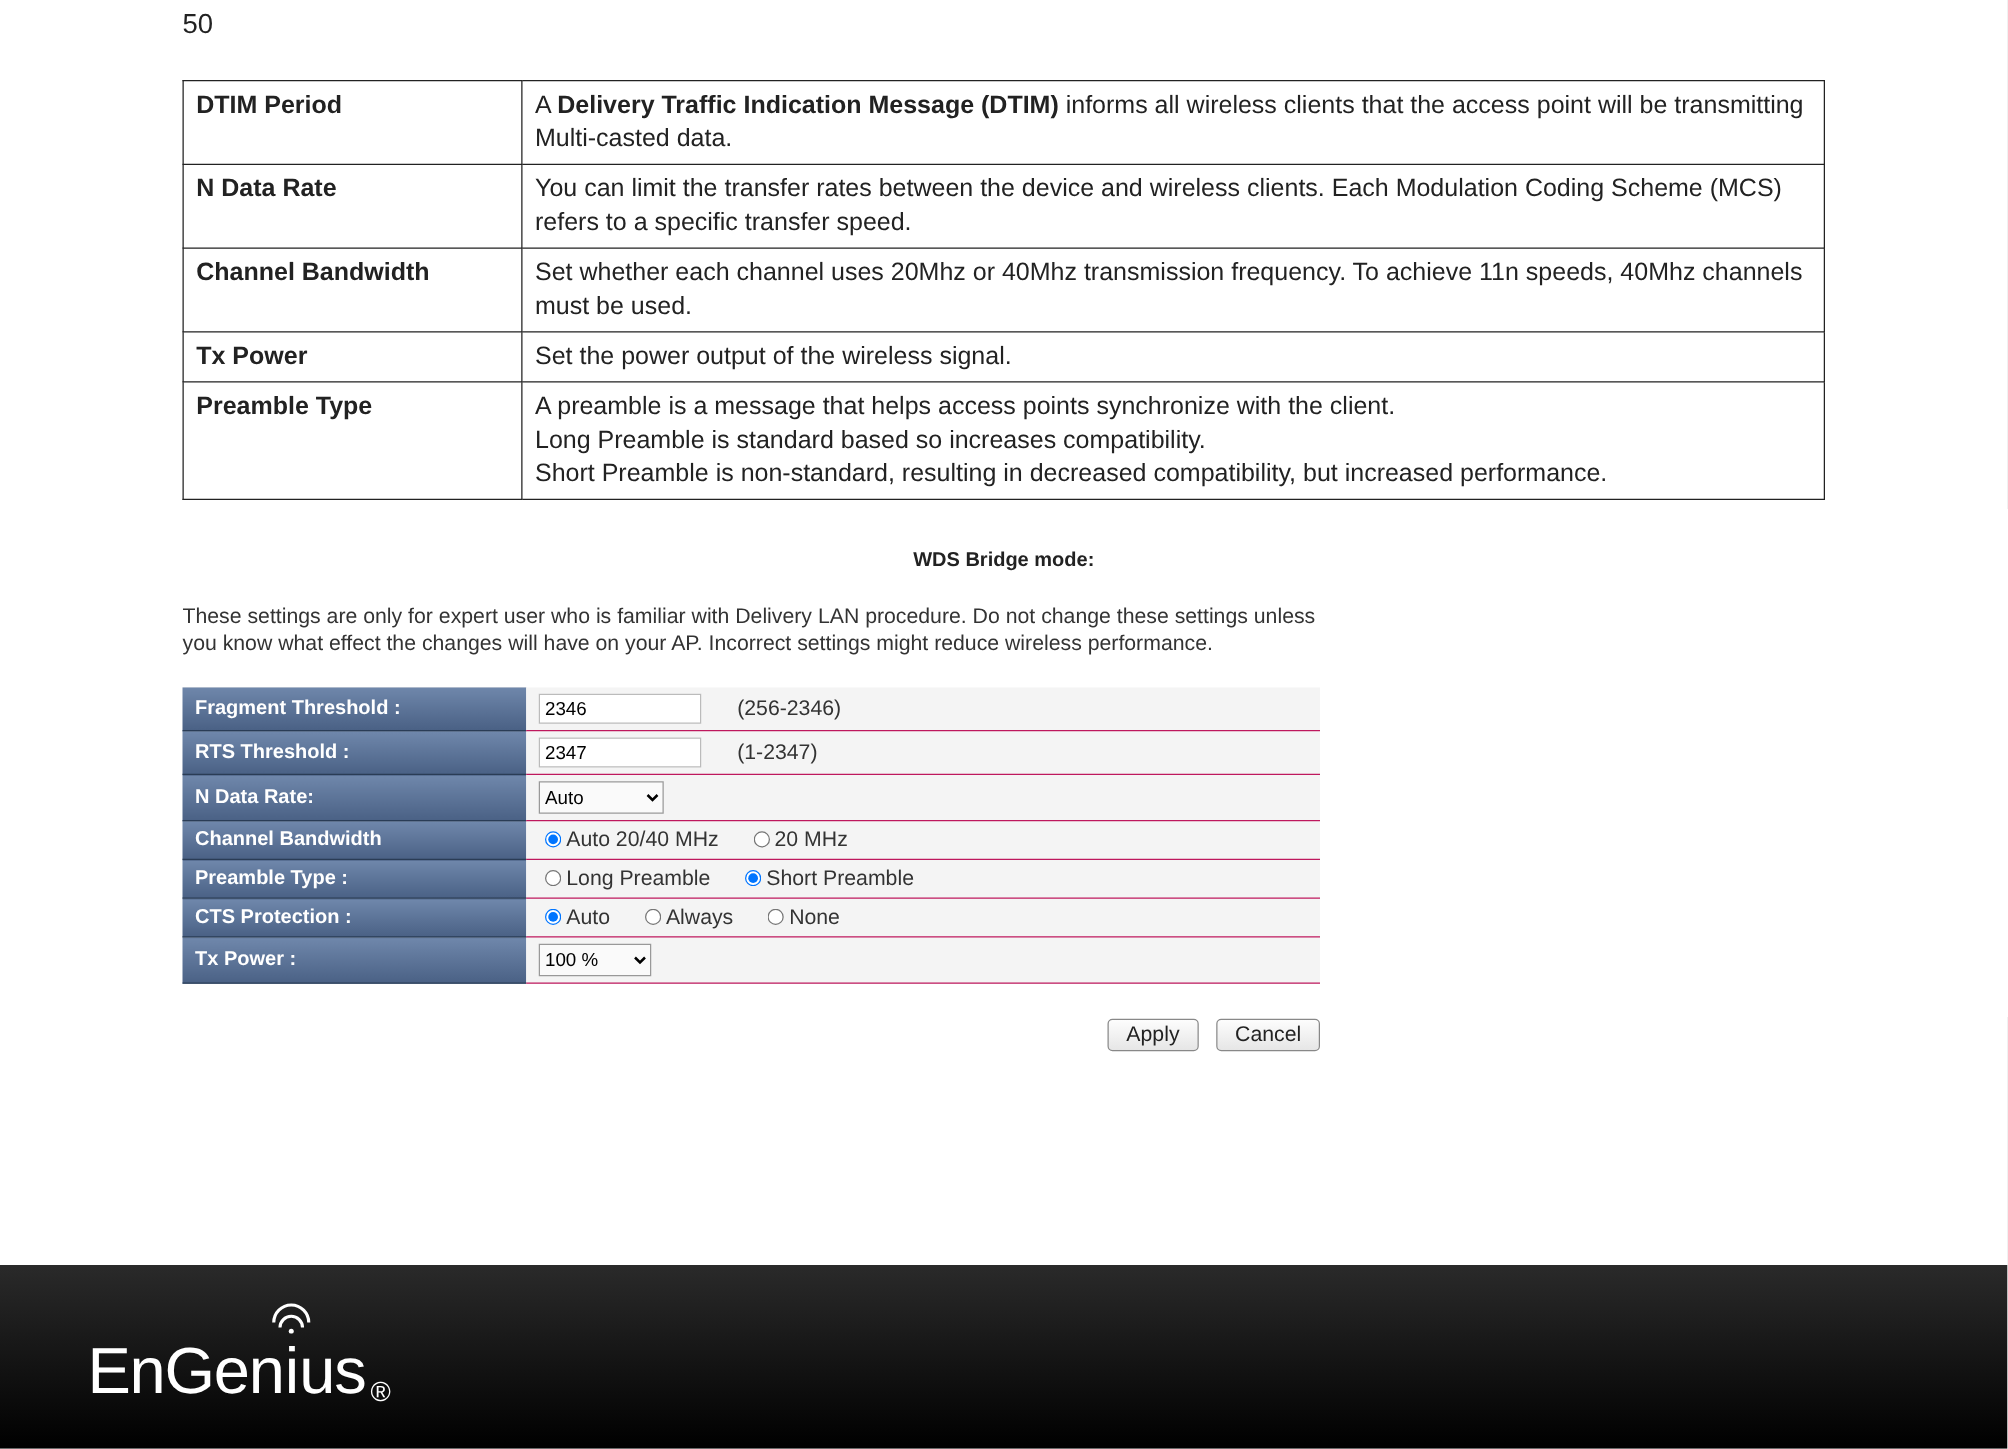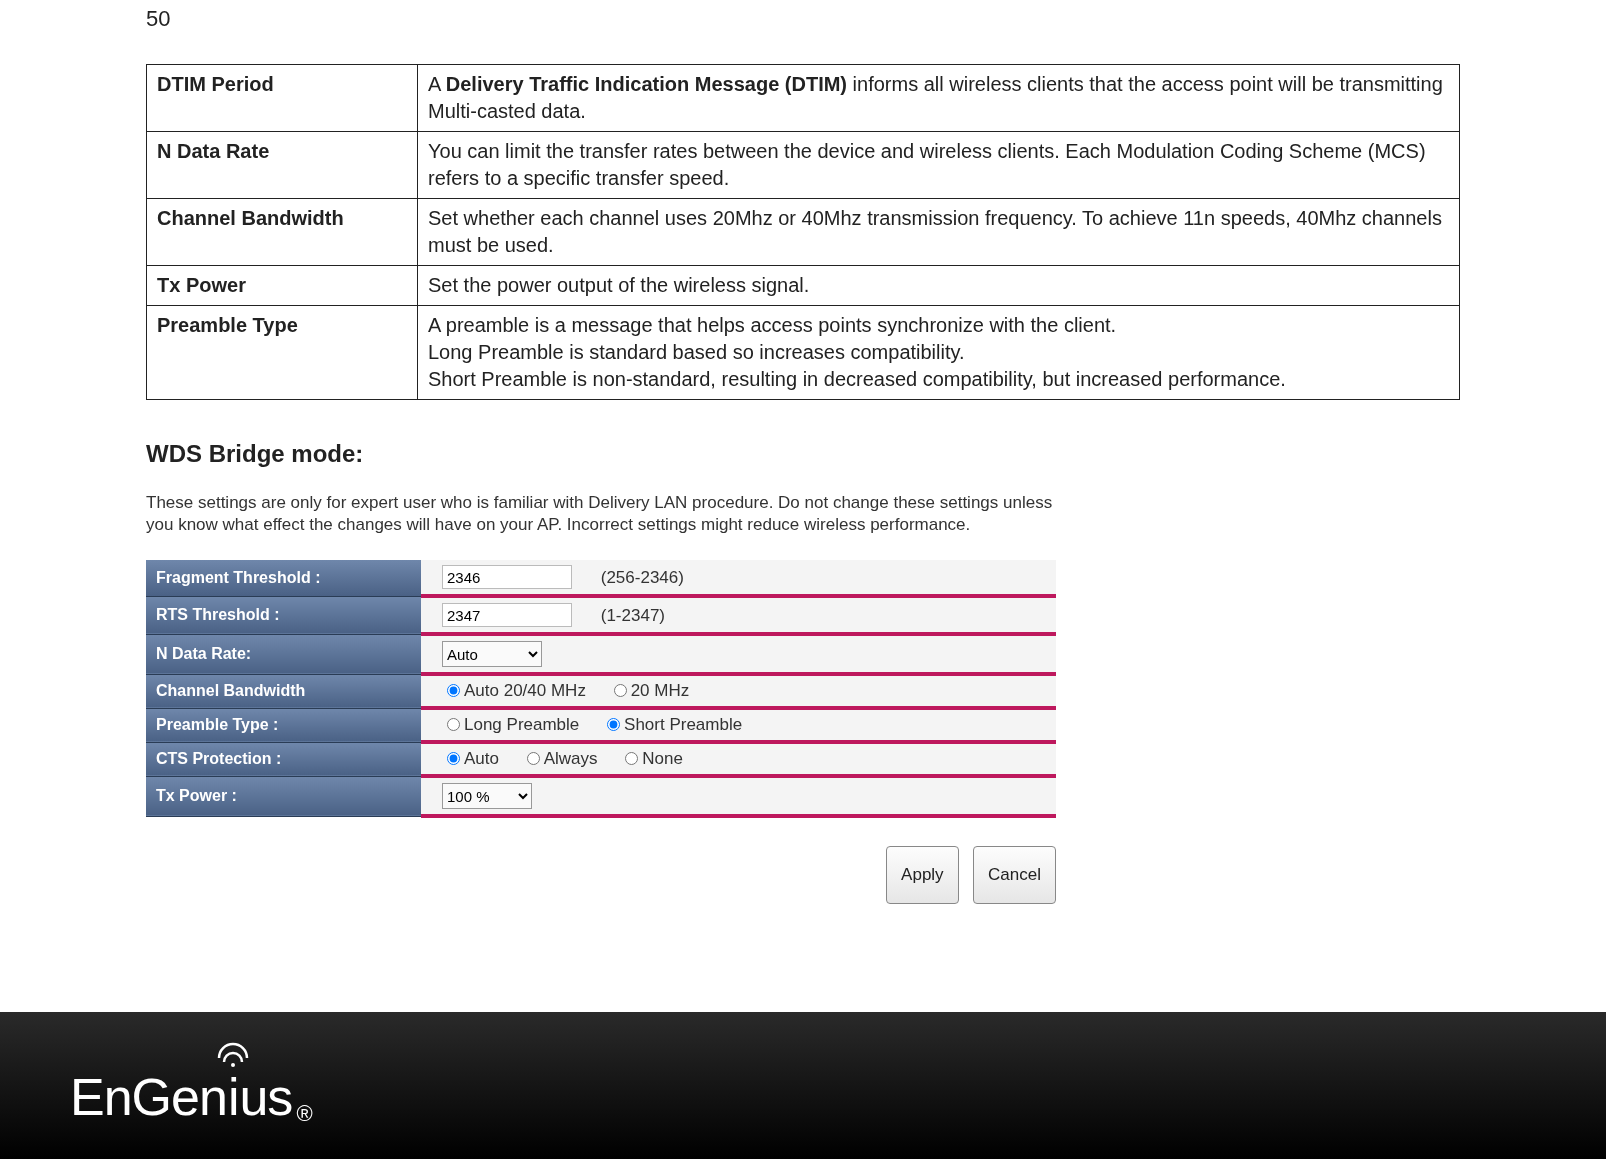--- a/index.html
+++ b/index.html
@@ -43,22 +43,23 @@
     line-height: 1.35;
   }
   table.def td.term {
     width: 250px;
     font-weight: 700;
   }
   .bold { font-weight: 700; }
 
   .section-heading {
     font-weight: 700;
-    font-size: 24px;
+    font-size: 16px;
     margin-top: 40px;
+    text-align: center;
   }
 
   .wds-box {
     margin-top: 24px;
     color: #2c2c2c;
     font-family: Arial, sans-serif;
   }
   .wds-note {
     font-size: 17px;
     line-height: 1.3;
@@ -80,22 +81,22 @@
     background: linear-gradient(#6f87ab, #4a6185);
     color: #fff;
     font-weight: 700;
     padding: 0 10px;
     border-top: 1px solid #9aaec9;
     border-bottom: 1px solid #2a3c55;
     font-size: 16px;
   }
   table.form td.fval {
     background: #f4f4f4;
-    border-bottom: 4px solid #be185d;
-    padding: 5px 21px;
+    border-bottom: 1px solid #be185d;
+    padding: 5px 10px;
     vertical-align: middle;
   }
   table.form tr:first-child td.flabel { border-top: none; }
 
   .txt-input {
     width: 130px;
     height: 24px;
     border: 1px solid #bbb;
     background: #fff;
     font-size: 15px;
@@ -124,21 +125,21 @@
   }
 
   .btn-row {
     width: 910px;
     margin-top: 28px;
     text-align: right;
   }
   button.form-btn {
     font-family: Arial, sans-serif;
     font-size: 17px;
-    padding: 18px 14px;
+    padding: 2px 14px;
     background: linear-gradient(#fdfdfd, #e6e6e6);
     border: 1px solid #888;
     border-radius: 4px;
     color: #222;
     margin-left: 10px;
   }
 
   
   .footer {
     position: absolute;

